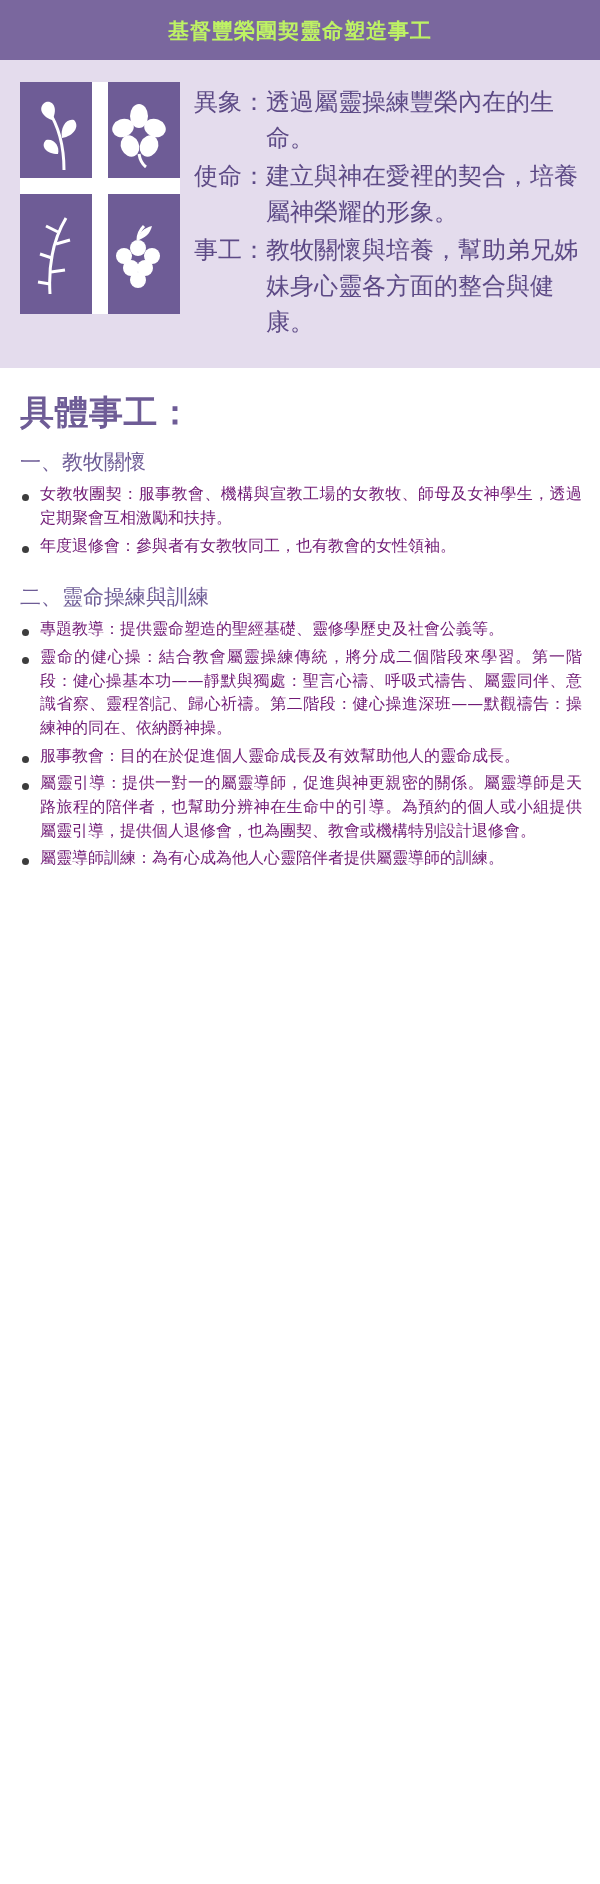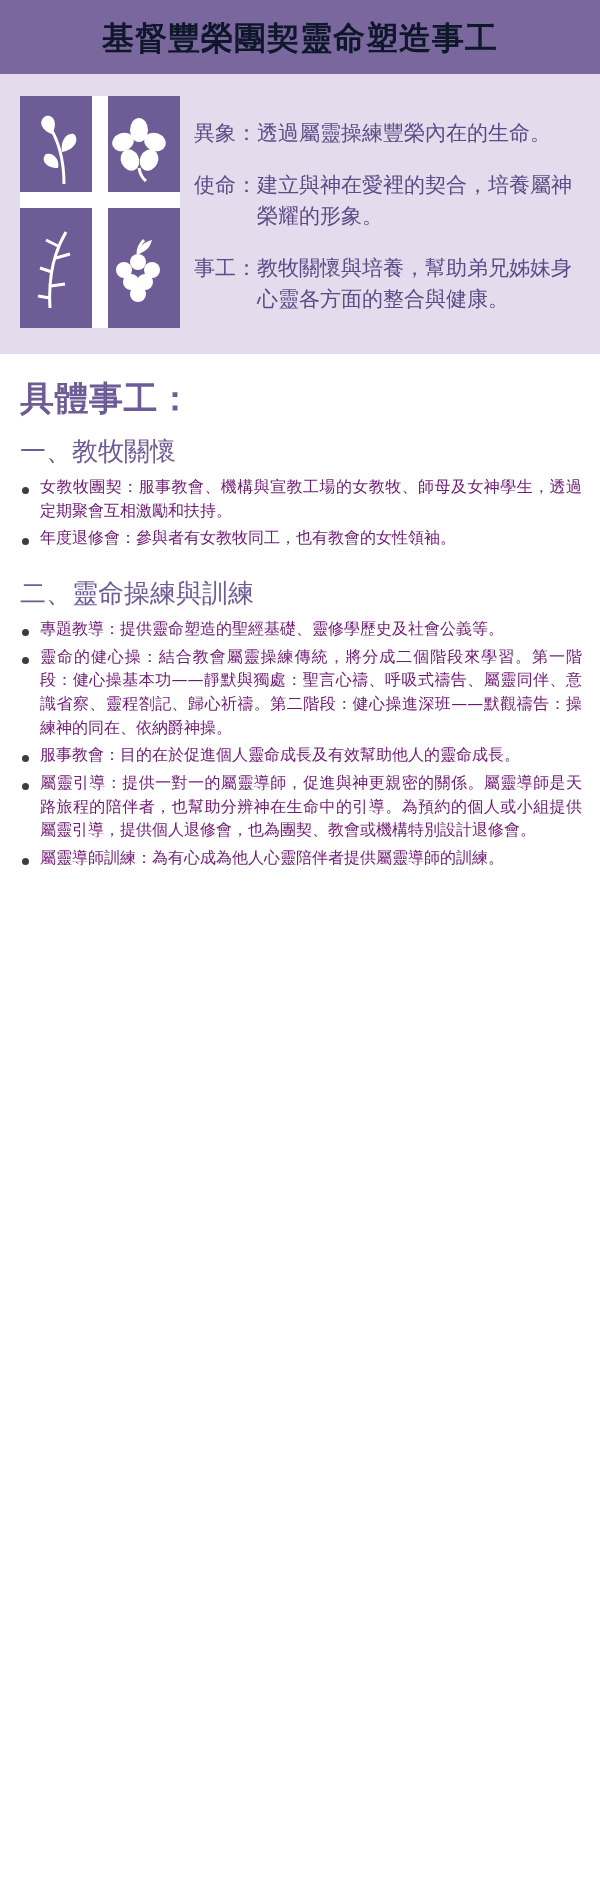--- a/index.html
+++ b/index.html
@@ -18,22 +18,22 @@
     background: #ffffff;
   }
 
   
   .header {
     background: #7a679e;
     padding: 18px 20px 16px 20px;
     text-align: center;
   }
   .header-title {
-    color: #0f172a;
-    font-size: 32px;
+    color: #bef264;
+    font-size: 21px;
     font-weight: bold;
     letter-spacing: 1px;
     line-height: 1.25;
   }
   .header-url {
     color: #ffffff;
     font-size: 19px;
     margin-top: 8px;
     letter-spacing: 0.3px;
     word-break: break-all;
@@ -81,24 +81,23 @@
   .logo-q4 { right: 14px; bottom: 16px; }
 
   .vision-list {
     flex: 1 1 auto;
     padding-top: 2px;
   }
   .vision-row {
     display: flex;
     align-items: flex-start;
     color: #5d4a86;
-    font-size: 21px;
+    font-size: 24px;
     line-height: 1.5;
     margin-bottom: 2px;
-    margin-top: 20px;
   }
   .vision-label {
     flex: 0 0 auto;
     white-space: nowrap;
   }
   .vision-text {
     flex: 1 1 auto;
   }
 
   
@@ -107,21 +106,21 @@
   }
   .section-heading {
     color: #6e5c96;
     font-size: 34px;
     font-weight: bold;
     margin: 4px 0 12px 2px;
     letter-spacing: 0.5px;
   }
   .sub-heading {
     color: #6e5c96;
-    font-size: 26px;
+    font-size: 21px;
     margin: 10px 0 6px 2px;
   }
   .sub-heading.second {
     margin-top: 26px;
   }
   ul.bullets {
     list-style: none;
     margin: 0;
     padding: 0;
   }

